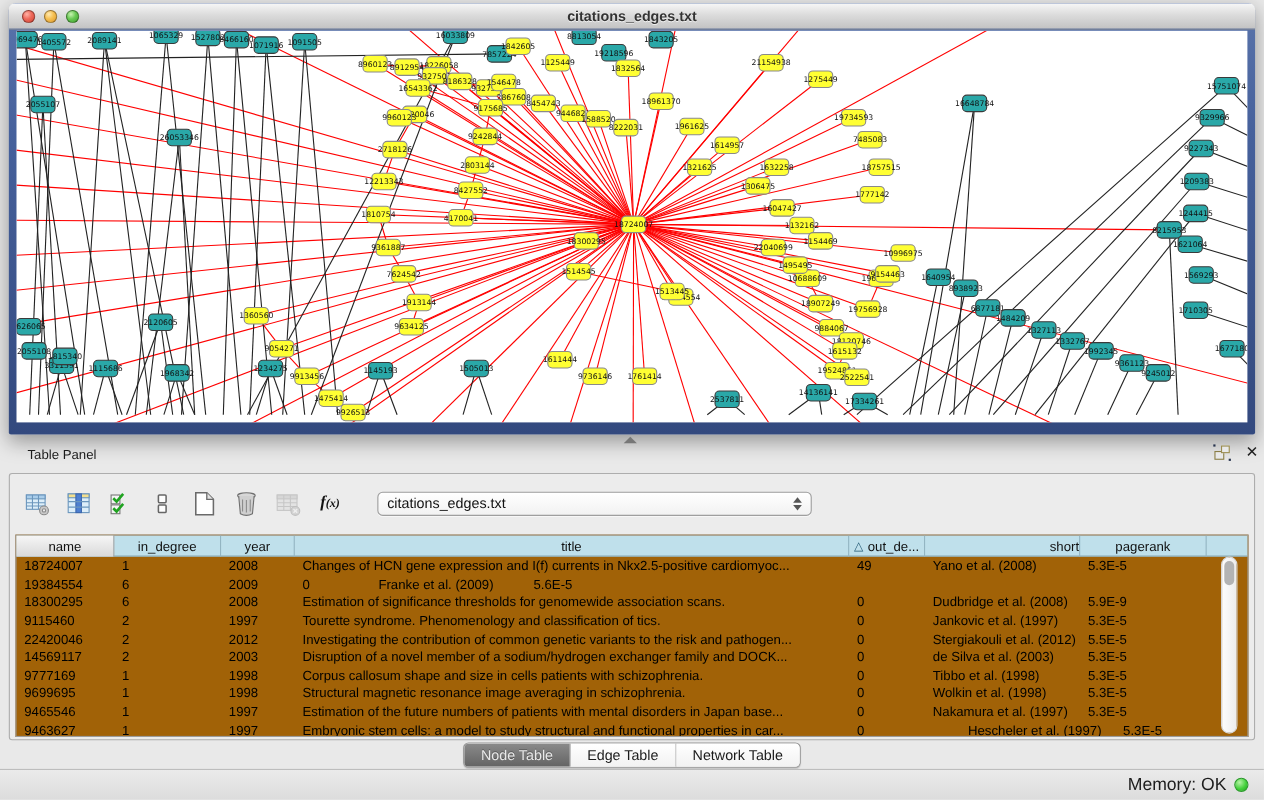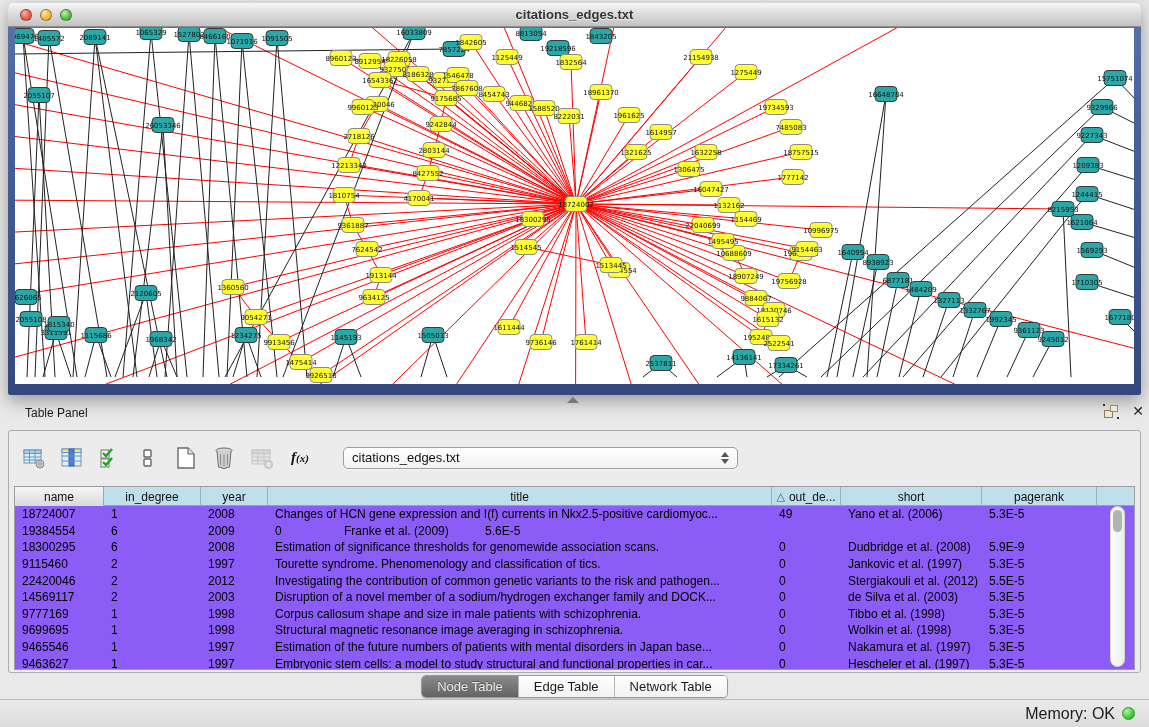--- a/index.html
+++ b/index.html
@@ -48,21 +48,21 @@
   .fx .paren { font-size:11px; }
   .combo { margin-left:18px; width:395px; height:22px; background:linear-gradient(180deg,#ffffff,#f2f2f2);
     border:1px solid #9f9f9f; border-radius:5px; display:flex; align-items:center; padding:0 8px;
     box-shadow:inset 0 1px 1px rgba(255,255,255,.8), 0 1px 0 rgba(255,255,255,.6); }
   .combo-value { flex:1; font-size:13px; color:#111; }
   .combo-arrows { display:flex; flex-direction:column; gap:2px; align-items:center; }
   .combo-arrows .up { width:0; height:0; border-left:4px solid transparent; border-right:4px solid transparent; border-bottom:5px solid #555; }
   .combo-arrows .down { width:0; height:0; border-left:4px solid transparent; border-right:4px solid transparent; border-top:5px solid #555; }
 
   
-  .table-wrap { position:absolute; left:5px; right:5px; top:55px; bottom:2px; background:#8b5cf6;
+  .table-wrap { position:absolute; left:5px; right:5px; top:55px; bottom:2px; background:#a16207;
     border:1px solid #9c9c9c; }
   .thead { display:flex; height:19px; background:#bfe0eb; border-bottom:1px solid #87a7b3; }
   .th { height:19px; display:flex; align-items:center; justify-content:center; gap:4px;
     font-size:12px; color:#111; border-right:1px solid #93b5c2; overflow:hidden; white-space:nowrap; }
   .th-name { background:linear-gradient(180deg,#f6f6f6,#d9d9d9); border-right:1px solid #a5a5a5; }
   .sort { color:#245a74; font-size:11px; font-family:"DejaVu Sans", sans-serif; }
   .tbody { position:absolute; left:0; right:0; top:19px; bottom:0; overflow:hidden; }
   .tr { display:flex; height:16.6px; align-items:center; }
   .td { font-size:12px; color:#000; padding-left:7px; overflow:hidden; white-space:nowrap; }
   .vscroll { position:absolute; top:19px; right:9px; bottom:2px; width:15px;
@@ -892,35 +892,35 @@
         <div class="th" style="width: 67px;">
           <span>year</span>
         </div>
         <div class="th" style="width: 504px;">
           <span>title</span>
         </div>
         <div class="th" style="width: 69px;">
           <span class="sort">△</span>
           <span>out_de...</span>
         </div>
-        <div class="th" style="width: 141px;">
+        <div class="th" style="width: 141px; justify-content: flex-end;">
           <span>short</span>
         </div>
         <div class="th" style="width: 115px;">
           <span>pagerank</span>
         </div>
       </div>
     <div class="tbody" id="tbody">
         <div class="tr">
           <div class="td" style="width: 89px;">18724007</div>
           <div class="td" style="width: 97px;">1</div>
           <div class="td" style="width: 67px;">2008</div>
           <div class="td" style="width: 504px;">Changes of HCN gene expression and I(f) currents in Nkx2.5-positive cardiomyoc...</div>
           <div class="td" style="width: 69px;">49</div>
-          <div class="td" style="width: 141px;">Yano et al. (2006)</div>
+          <div class="td" style="width: 141px;">Yano et al. (2008)</div>
           <div class="td" style="width: 115px;">5.3E-5</div>
         </div>
         <div class="tr">
           <div class="td" style="width: 89px;">19384554</div>
           <div class="td" style="width: 97px;">6</div>
           <div class="td" style="width: 67px;">2009</div>
           <div class="td" style="width: 69px;">0</div>
           <div class="td" style="width: 141px;">Franke et al. (2009)</div>
           <div class="td" style="width: 115px;">5.6E-5</div>
         </div>
@@ -957,21 +957,21 @@
           <div class="td" style="width: 67px;">2003</div>
           <div class="td" style="width: 504px;">Disruption of a novel member of a sodium/hydrogen exchanger family and DOCK...</div>
           <div class="td" style="width: 69px;">0</div>
           <div class="td" style="width: 141px;">de Silva et al. (2003)</div>
           <div class="td" style="width: 115px;">5.3E-5</div>
         </div>
         <div class="tr">
           <div class="td" style="width: 89px;">9777169</div>
           <div class="td" style="width: 97px;">1</div>
           <div class="td" style="width: 67px;">1998</div>
-          <div class="td" style="width: 504px;">Corpus callosum shape and size in male patients with schizophrenia.</div>
+          <div class="td" style="width: 504px;">Corpus callosum shape and size in cells patients with schizophrenia.</div>
           <div class="td" style="width: 69px;">0</div>
           <div class="td" style="width: 141px;">Tibbo et al. (1998)</div>
           <div class="td" style="width: 115px;">5.3E-5</div>
         </div>
         <div class="tr">
           <div class="td" style="width: 89px;">9699695</div>
           <div class="td" style="width: 97px;">1</div>
           <div class="td" style="width: 67px;">1998</div>
           <div class="td" style="width: 504px;">Structural magnetic resonance image averaging in schizophrenia.</div>
           <div class="td" style="width: 69px;">0</div>
@@ -986,21 +986,21 @@
           <div class="td" style="width: 69px;">0</div>
           <div class="td" style="width: 141px;">Nakamura et al. (1997)</div>
           <div class="td" style="width: 115px;">5.3E-5</div>
         </div>
         <div class="tr">
           <div class="td" style="width: 89px;">9463627</div>
           <div class="td" style="width: 97px;">1</div>
           <div class="td" style="width: 67px;">1997</div>
           <div class="td" style="width: 504px;">Embryonic stem cells: a model to study structural and functional properties in car...</div>
           <div class="td" style="width: 69px;">0</div>
-          <div class="td" style="width: 141px;">Hescheler et al. (1997)</div>
+          <div class="td" style="width: 141px; margin-left: 32px;">Hescheler et al. (1997)</div>
           <div class="td" style="width: 115px;">5.3E-5</div>
         </div>
       </div>
     <div class="vscroll">
       <div class="vthumb"></div>
     </div>
   </div>
 </div>
 
 <div class="tabbar">

